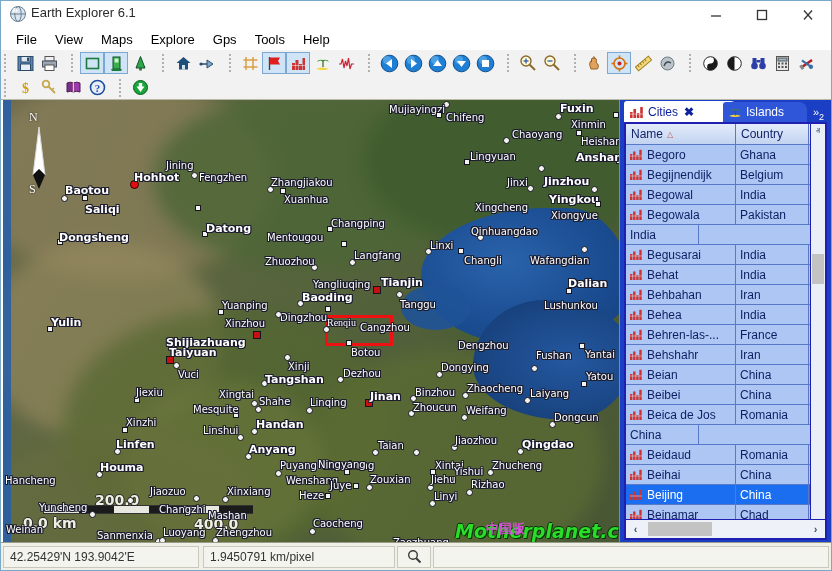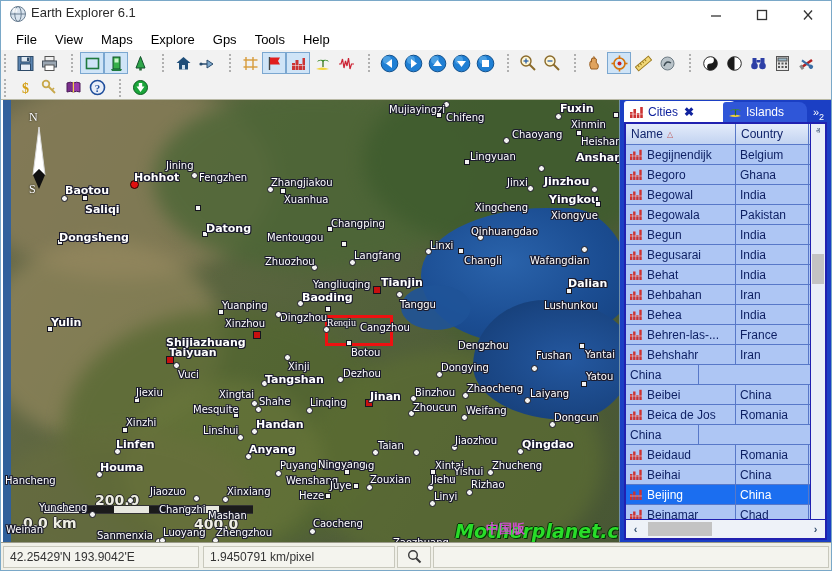--- a/index.html
+++ b/index.html
@@ -959,78 +959,68 @@
       <div id="rows">
           <div class="row">
             <div class="cell name">
               <span class="cityicon"><svg width="13" height="11" viewBox="0 0 13 11">
                   <rect x="0" y="5" width="2.4" height="6" fill="#cc3333"></rect>
                   <rect x="3.1" y="2.5" width="2.4" height="8.5" fill="#cc3333"></rect>
                   <rect x="6.2" y="6" width="2.4" height="5" fill="#cc3333"></rect>
                   <rect x="9.3" y="0.8" width="2.4" height="10.2" fill="#cc3333"></rect>
                   <rect x="0" y="6.6" width="12" height="0.8" fill="#ffffff" opacity="0.55"></rect>
                 </svg></span>
+              <span>Begoro</span>
+            </div>
+            <div class="cell country">Ghana</div>
+            <div class="cell tail"></div>
+          </div>
+          <div class="row">
+            <div class="cell name">
+              <span class="cityicon"><svg width="13" height="11" viewBox="0 0 13 11">
+                  <rect x="0" y="5" width="2.4" height="6" fill="#cc3333"></rect>
+                  <rect x="3.1" y="2.5" width="2.4" height="8.5" fill="#cc3333"></rect>
+                  <rect x="6.2" y="6" width="2.4" height="5" fill="#cc3333"></rect>
+                  <rect x="9.3" y="0.8" width="2.4" height="10.2" fill="#cc3333"></rect>
+                  <rect x="0" y="6.6" width="12" height="0.8" fill="#ffffff" opacity="0.55"></rect>
+                </svg></span>
               <span>Begijnendijk</span>
             </div>
             <div class="cell country">Belgium</div>
             <div class="cell tail"></div>
           </div>
           <div class="row">
             <div class="cell name">
               <span class="cityicon"><svg width="13" height="11" viewBox="0 0 13 11">
                   <rect x="0" y="5" width="2.4" height="6" fill="#cc3333"></rect>
                   <rect x="3.1" y="2.5" width="2.4" height="8.5" fill="#cc3333"></rect>
                   <rect x="6.2" y="6" width="2.4" height="5" fill="#cc3333"></rect>
                   <rect x="9.3" y="0.8" width="2.4" height="10.2" fill="#cc3333"></rect>
                   <rect x="0" y="6.6" width="12" height="0.8" fill="#ffffff" opacity="0.55"></rect>
                 </svg></span>
-              <span>Begoro</span>
-            </div>
-            <div class="cell country">Ghana</div>
-            <div class="cell tail"></div>
-          </div>
-          <div class="row">
-            <div class="cell name">
-              <span class="cityicon"><svg width="13" height="11" viewBox="0 0 13 11">
-                  <rect x="0" y="5" width="2.4" height="6" fill="#cc3333"></rect>
-                  <rect x="3.1" y="2.5" width="2.4" height="8.5" fill="#cc3333"></rect>
-                  <rect x="6.2" y="6" width="2.4" height="5" fill="#cc3333"></rect>
-                  <rect x="9.3" y="0.8" width="2.4" height="10.2" fill="#cc3333"></rect>
-                  <rect x="0" y="6.6" width="12" height="0.8" fill="#ffffff" opacity="0.55"></rect>
-                </svg></span>
               <span>Begowal</span>
             </div>
             <div class="cell country">India</div>
             <div class="cell tail"></div>
           </div>
           <div class="row">
             <div class="cell name">
               <span class="cityicon"><svg width="13" height="11" viewBox="0 0 13 11">
                   <rect x="0" y="5" width="2.4" height="6" fill="#cc3333"></rect>
                   <rect x="3.1" y="2.5" width="2.4" height="8.5" fill="#cc3333"></rect>
                   <rect x="6.2" y="6" width="2.4" height="5" fill="#cc3333"></rect>
                   <rect x="9.3" y="0.8" width="2.4" height="10.2" fill="#cc3333"></rect>
                   <rect x="0" y="6.6" width="12" height="0.8" fill="#ffffff" opacity="0.55"></rect>
                 </svg></span>
               <span>Begowala</span>
             </div>
             <div class="cell country">Pakistan</div>
             <div class="cell tail"></div>
           </div>
           <div class="row">
-            <div class="cell name">
-              <span class="cityicon"><svg width="13" height="11" viewBox="0 0 13 11">
-                  <rect x="0" y="5" width="2.4" height="6" fill="#cc3333"></rect>
-                  <rect x="3.1" y="2.5" width="2.4" height="8.5" fill="#cc3333"></rect>
-                  <rect x="6.2" y="6" width="2.4" height="5" fill="#cc3333"></rect>
-                  <rect x="9.3" y="0.8" width="2.4" height="10.2" fill="#cc3333"></rect>
-                  <rect x="0" y="6.6" width="12" height="0.8" fill="#ffffff" opacity="0.55"></rect>
-                </svg></span>
-              <span>Begun</span>
-            </div>
             <div class="cell country">India</div>
             <div class="cell tail"></div>
           </div>
           <div class="row">
             <div class="cell name">
               <span class="cityicon"><svg width="13" height="11" viewBox="0 0 13 11">
                   <rect x="0" y="5" width="2.4" height="6" fill="#cc3333"></rect>
                   <rect x="3.1" y="2.5" width="2.4" height="8.5" fill="#cc3333"></rect>
                   <rect x="6.2" y="6" width="2.4" height="5" fill="#cc3333"></rect>
                   <rect x="9.3" y="0.8" width="2.4" height="10.2" fill="#cc3333"></rect>
@@ -1105,20 +1095,30 @@
                   <rect x="6.2" y="6" width="2.4" height="5" fill="#cc3333"></rect>
                   <rect x="9.3" y="0.8" width="2.4" height="10.2" fill="#cc3333"></rect>
                   <rect x="0" y="6.6" width="12" height="0.8" fill="#ffffff" opacity="0.55"></rect>
                 </svg></span>
               <span>Behshahr</span>
             </div>
             <div class="cell country">Iran</div>
             <div class="cell tail"></div>
           </div>
           <div class="row">
+            <div class="cell name">
+              <span class="cityicon"><svg width="13" height="11" viewBox="0 0 13 11">
+                  <rect x="0" y="5" width="2.4" height="6" fill="#cc3333"></rect>
+                  <rect x="3.1" y="2.5" width="2.4" height="8.5" fill="#cc3333"></rect>
+                  <rect x="6.2" y="6" width="2.4" height="5" fill="#cc3333"></rect>
+                  <rect x="9.3" y="0.8" width="2.4" height="10.2" fill="#cc3333"></rect>
+                  <rect x="0" y="6.6" width="12" height="0.8" fill="#ffffff" opacity="0.55"></rect>
+                </svg></span>
+              <span>Beian</span>
+            </div>
             <div class="cell country">China</div>
             <div class="cell tail"></div>
           </div>
           <div class="row">
             <div class="cell name">
               <span class="cityicon"><svg width="13" height="11" viewBox="0 0 13 11">
                   <rect x="0" y="5" width="2.4" height="6" fill="#cc3333"></rect>
                   <rect x="3.1" y="2.5" width="2.4" height="8.5" fill="#cc3333"></rect>
                   <rect x="6.2" y="6" width="2.4" height="5" fill="#cc3333"></rect>
                   <rect x="9.3" y="0.8" width="2.4" height="10.2" fill="#cc3333"></rect>

